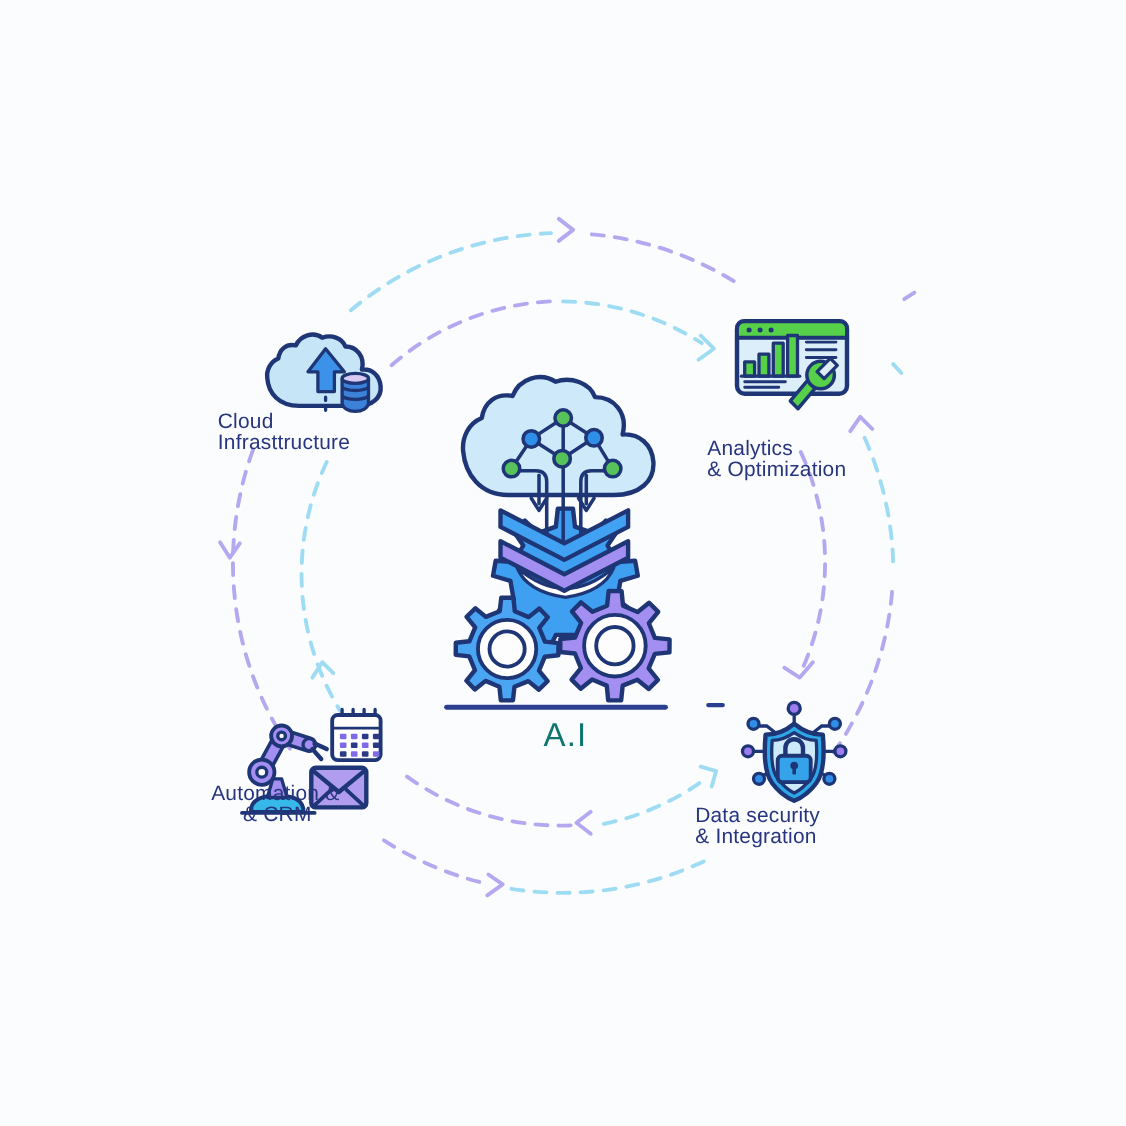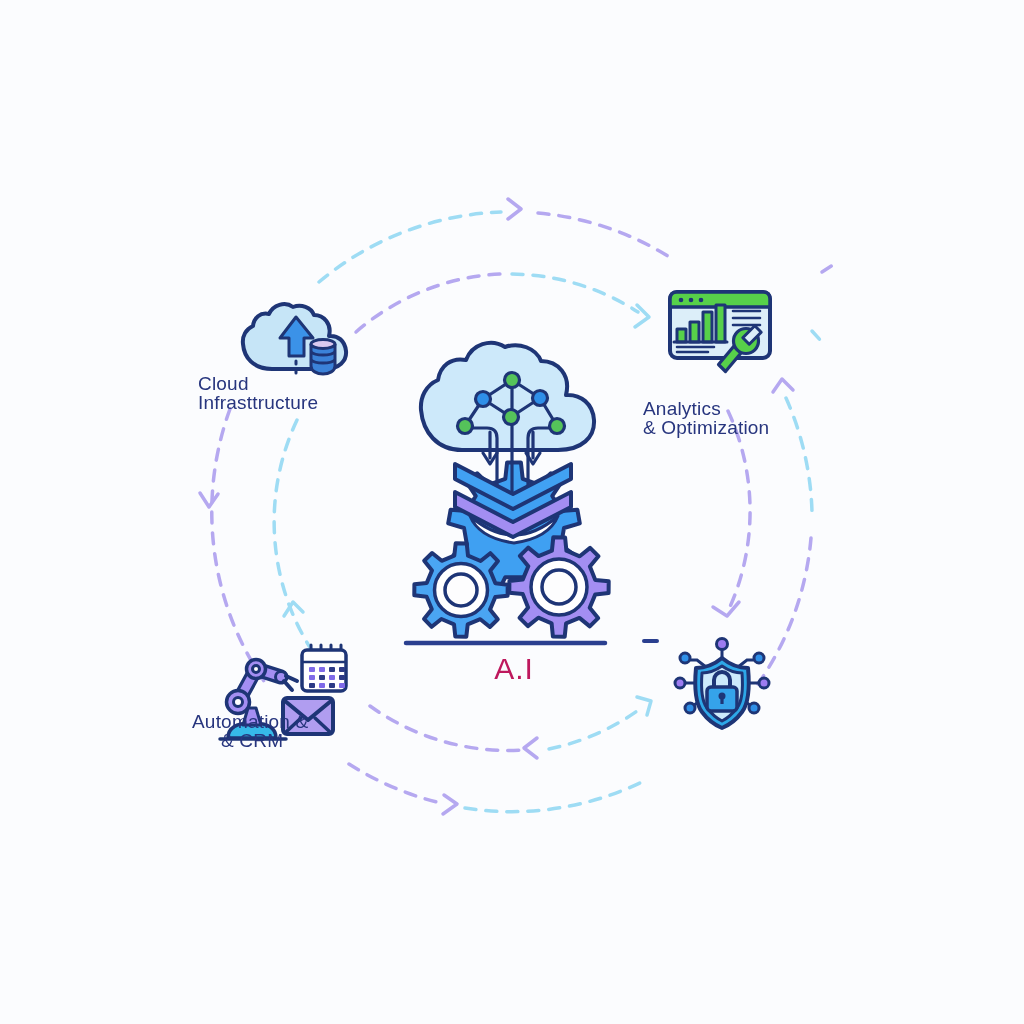--- a/index.html
+++ b/index.html
@@ -4,21 +4,21 @@
 <style>
   html,body{margin:0;padding:0;background:#fbfcfe;}
   .stage{position:relative;width:1024px;height:1024px;background:#fbfcfe;overflow:hidden;
          font-family:"Liberation Sans",sans-serif;}
   .stage svg{position:absolute;left:0;top:0;}
   .node-label{position:absolute;text-align:left;font-weight:normal;
               font-size:19px;line-height:19px;color:#27357e;letter-spacing:0.2px;}
   .node-label span{display:block;}
   .label-shift span.l2{transform:translateX(29px);}
   .ai-caption{position:absolute;text-align:center;font-size:30px;font-weight:400;
-              color:#be185d;letter-spacing:1px;}
+              color:#0f766e;letter-spacing:1px;}
 </style>
 </head>
 <body>
 
 <div class="stage">
 
 <svg width="1024" height="1024" viewBox="0 0 1024 1024">
 
   <g fill="none" stroke-width="3.5" stroke-linecap="round" stroke-dasharray="11 10">
 
@@ -216,16 +216,20 @@
 <div class="node-label" style="left:643px;top:375px;width:190px;margin-top:24px;">
   <span>Analytics</span>
   <span>&amp; Optimization</span>
 </div>
 
 <div class="node-label label-shift" style="left:192px;top:712px;width:190px;">
   <span>Automation &amp;</span>
   <span class="l2">&amp; CRM</span>
 </div>
 
+<div class="node-label" style="left:632px;top:732px;width:190px;">
+  <span>Data security</span>
+  <span>&amp; Integration</span>
+</div>
 
 <div class="ai-caption" style="left:412px;top:652px;width:204px;">A.I</div>
 
 </div>
 
 </body></html>

